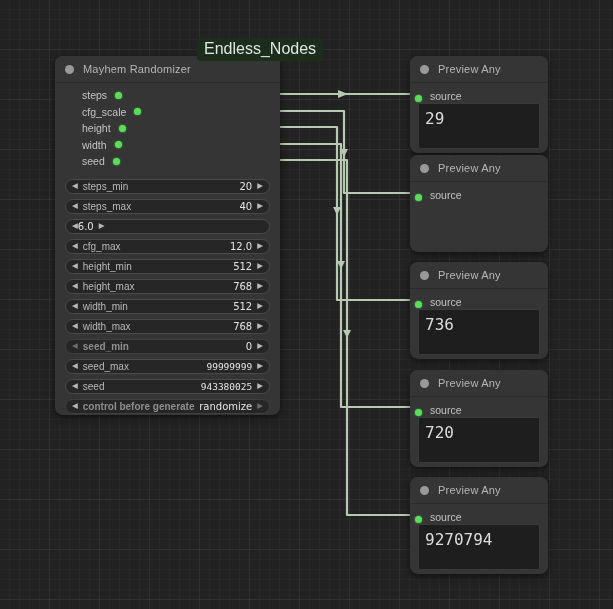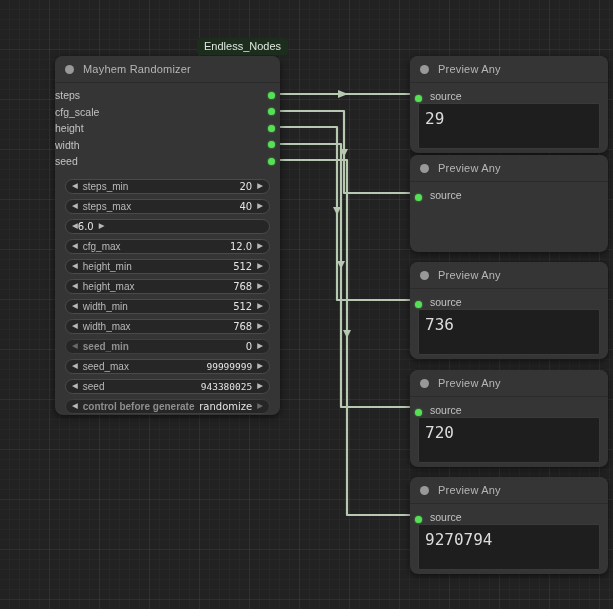--- a/index.html
+++ b/index.html
@@ -45,32 +45,32 @@
     color:#b6b6b6;font-size:11px;letter-spacing:.2px;white-space:nowrap;
   }
   .node-body{position:relative;}
 
   
   #title-badge{
     position:absolute;left:197px;top:38px;
     background:#1d2d1d;
     border-radius:4px;
     padding:2px 7px 3px 7px;
-    color:#dfe7df;font-size:11px;white-space:nowrap;
+    color:#dfe7df;font-size:16px;white-space:nowrap;
     z-index:6;
     text-align:right;
   }
 
   
   #node-mayhem{left:55px;top:56px;width:225px;height:359px;}
   #node-mayhem .node-body{padding-top:4px;}
 
   .out-row{
-    height:16.5px;display:flex;align-items:center;justify-content:space-between;
-    padding-right:5px;position:relative;
+    height:16.5px;display:flex;align-items:center;justify-content:flex-start;
+    padding-right:5px;position:relative;padding-left:27px;
   }
   .out-label{color:#c3c3c3;font-size:10.5px;margin-right:8px;}
   .slot-dot{
     width:7px;height:7px;border-radius:50%;
     background:#55e055;box-shadow:0 0 2px rgba(85,224,85,.8);
     flex:0 0 auto;
   }
 
   .widgets{padding:4px 10px 8px 10px;}
   .widget{
@@ -90,21 +90,21 @@
     flex:1 1 auto;text-align:left;
   }
   .w-name.dim{color:#8e8e8e;font-weight:bold;}
   .w-val{
     color:#e4e4e4;font-size:10px;white-space:nowrap;margin-right:5px;
     font-family:"DejaVu Sans","Liberation Sans",sans-serif;
   }
   .w-val.mono{font-family:"DejaVu Sans Mono","Liberation Mono",monospace;font-size:9.5px;text-align:right;}
 
   
-  .preview{left:410px;width:198px;height:97px;}
+  .preview{left:410px;width:138px;height:97px;}
   .pv-in-row{
     height:19px;display:flex;align-items:flex-end;padding-left:5px;position:relative;
   }
   .pv-in-label{color:#c3c3c3;font-size:10.5px;margin-left:8px;}
   .pv-text{
     margin:1px 8px 0 8px;height:46px;
     background:#1e1e1e;border:1px solid #3a3a3a;border-radius:2px;
     color:#dcdcdc;font-size:16px;
     font-family:"DejaVu Sans Mono","Liberation Mono",monospace;
     padding:5px 0 0 6px;box-sizing:border-box;overflow:hidden;

